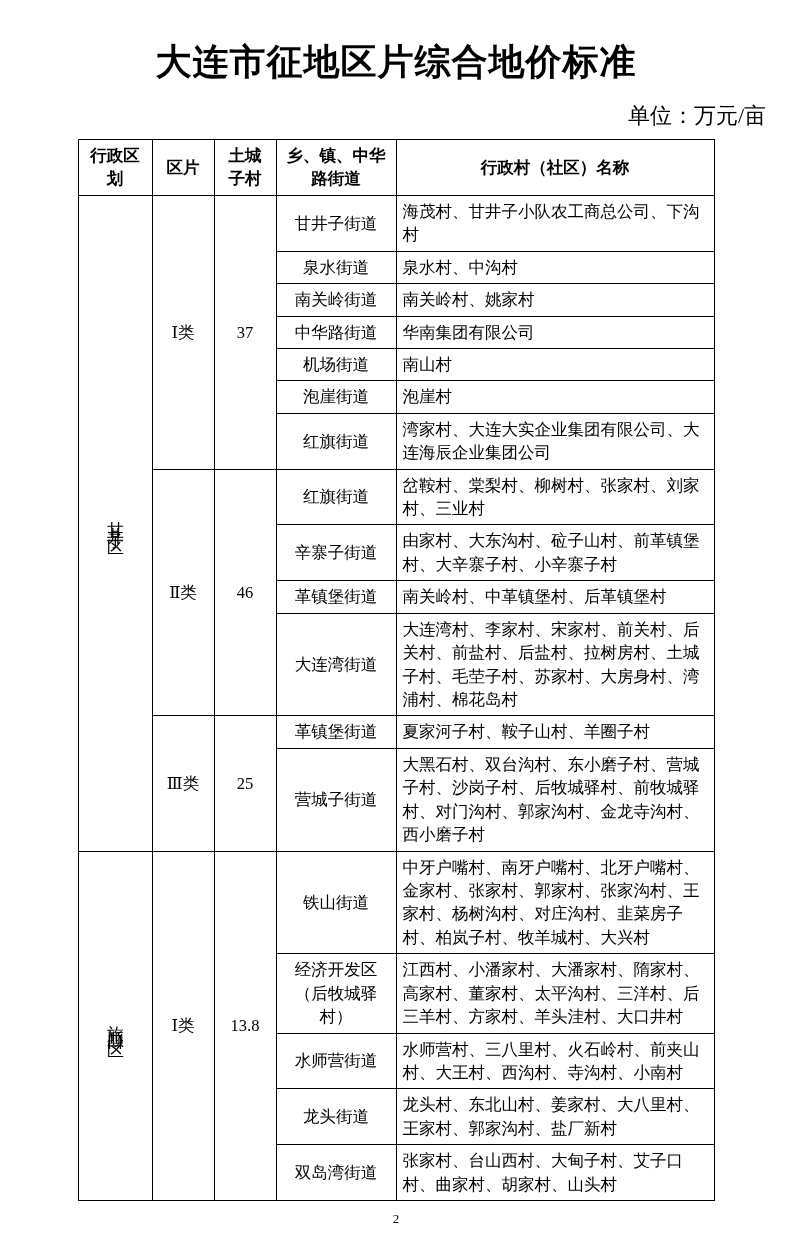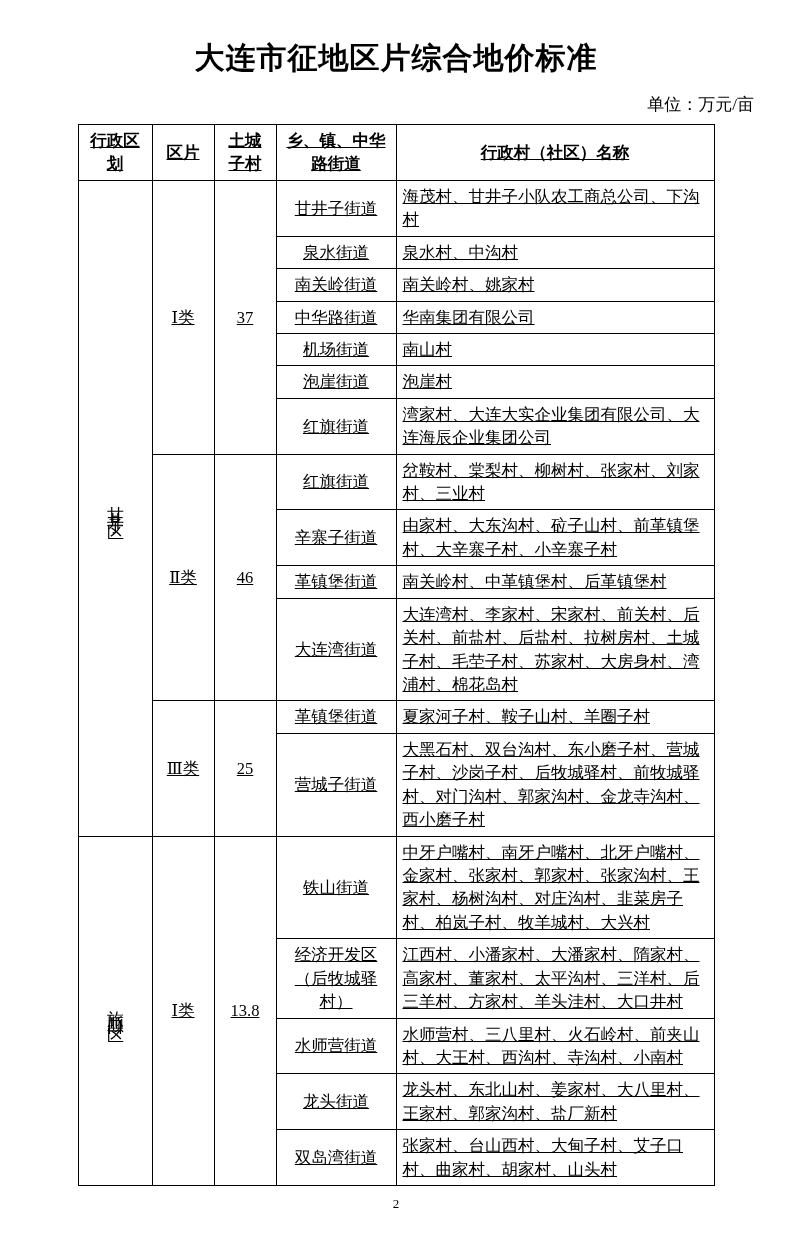--- a/index.html
+++ b/index.html
@@ -16,37 +16,36 @@
   }
   .page {
     width: 792px;
     min-height: 1253px;
     box-sizing: border-box;
     padding: 26px 16px 10px 16px;
     position: relative;
   }
   .doc-title {
     text-align: center;
-    font-size: 30px;
+    font-size: 36px;
     font-weight: bold;
     letter-spacing: 1px;
     margin: 12px 0 6px 0;
     font-family: "Liberation Serif", "DejaVu Serif", serif;
   }
   .unit-line {
     text-align: right;
-    font-size: 17px;
-    margin: 14px 22px 8px 0;
+    font-size: 22px;
+    margin: 14px 10px 8px 0;
   }
   table.main {
     border-collapse: collapse;
     width: 637px;
     margin: 0 auto;
     table-layout: fixed;
-    text-decoration: underline;
   }
   table.main td, table.main th {
     border: 1px solid #000000;
     padding: 4px 6px;
     font-size: 16.5px;
     line-height: 1.42;
     vertical-align: middle;
     word-break: break-all;
   }
   .col-div   { width: 74px; }

